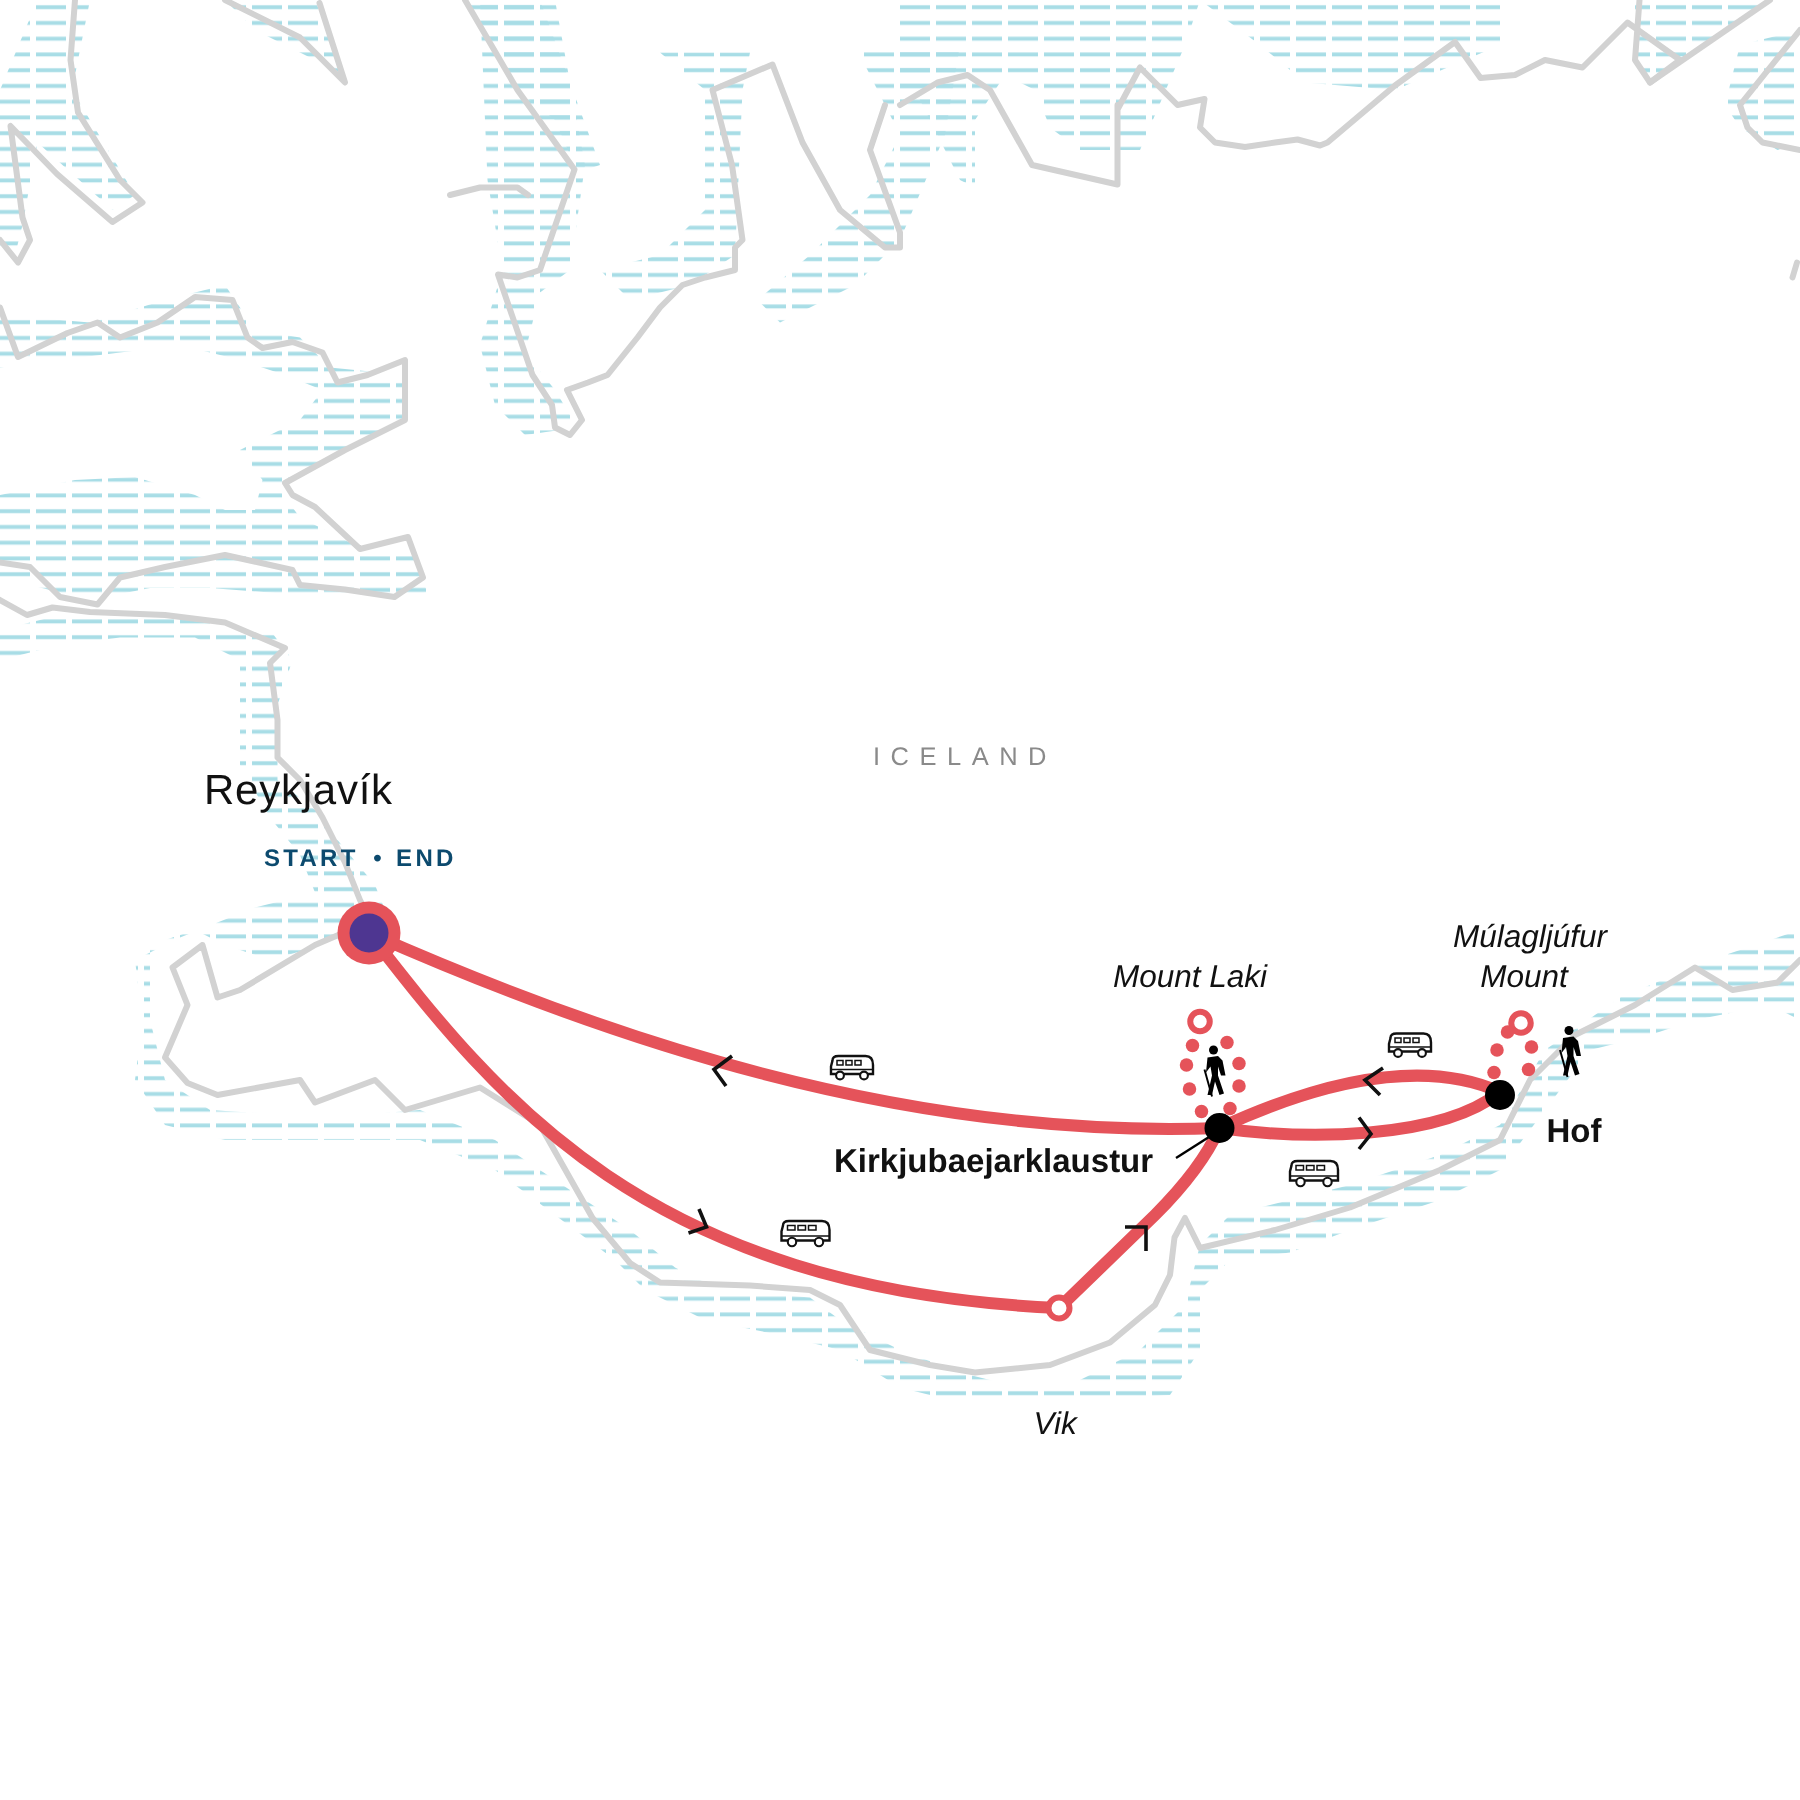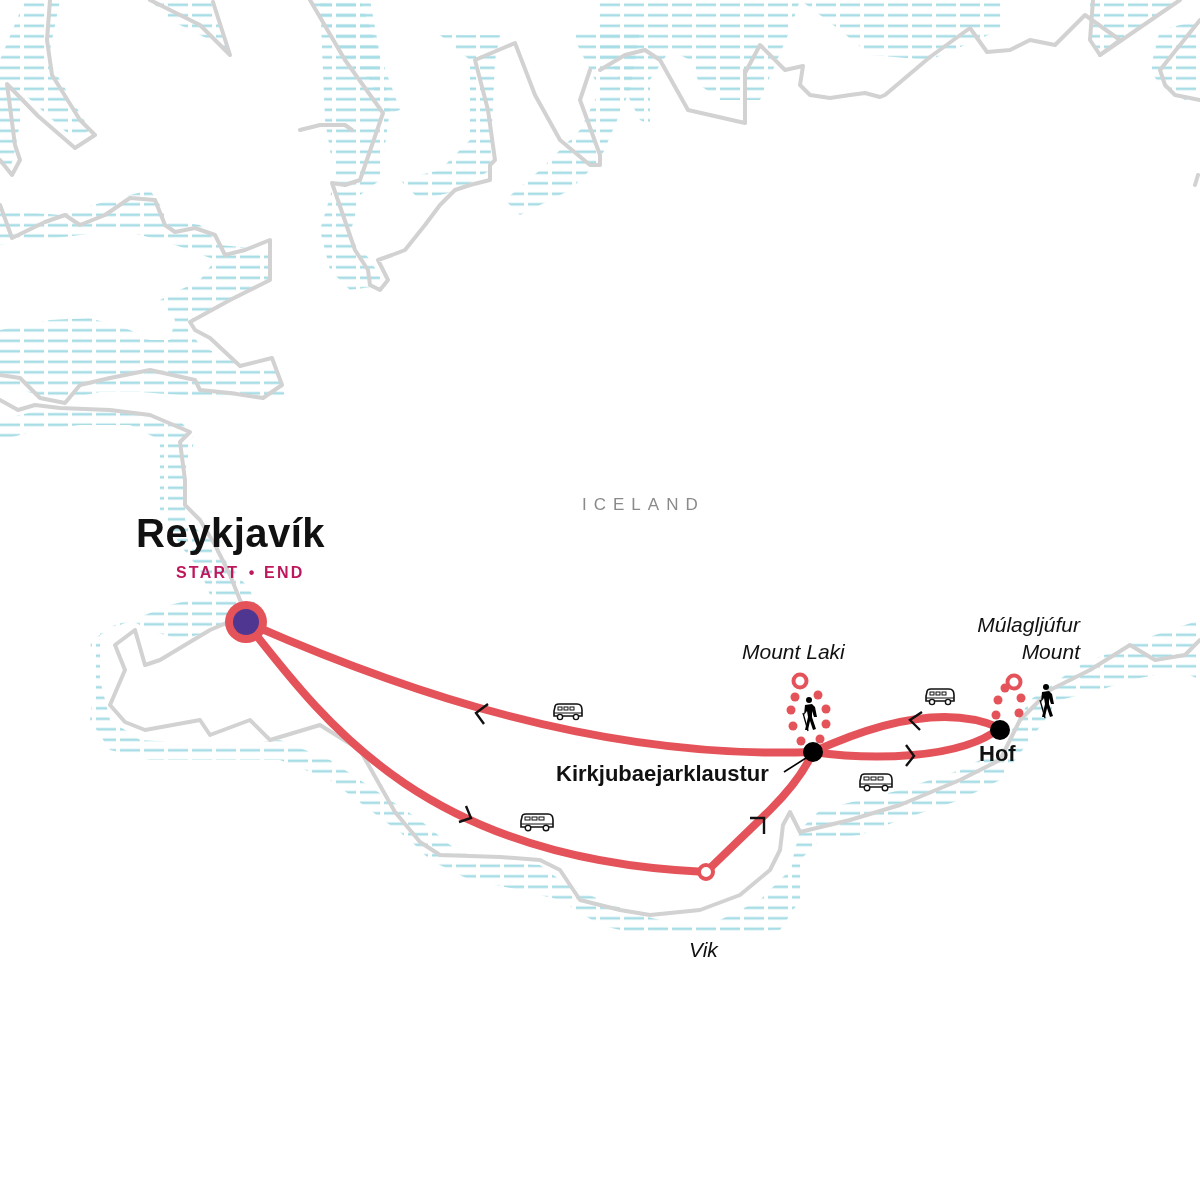--- a/index.html
+++ b/index.html
@@ -3,24 +3,24 @@
   <meta charset="utf-8">
   <style>
     html, body { margin: 0; padding: 0; background: #ffffff; }
     body { width: 1200px; height: 1200px; overflow: hidden; position: relative; }
     #map { position: absolute; left: 0; top: 0; width: 1200px; height: 1200px; }
     .coast { fill: none; stroke: #d2d2d2; stroke-width: 4; stroke-linejoin: round; stroke-linecap: round; }
     .hatch { fill: url(#waterHatch); stroke: none; }
     .route { fill: none; stroke: #e5535a; stroke-width: 8; stroke-linecap: round; stroke-linejoin: round; }
     .arrow { fill: none; stroke: #111; stroke-width: 2.4; stroke-linecap: butt; }
     .lbl { position: absolute; white-space: nowrap; color: #111; font-family: "Liberation Sans", sans-serif; }
-    .lbl-city-big { font-size: 40px; font-weight: 700; letter-spacing: 0.5px; text-align: right; }
+    .lbl-city-big { font-size: 28px; font-weight: 400; letter-spacing: 0.5px; text-align: right; }
     .lbl-city { font-size: 22px; font-weight: 700; }
     .lbl-poi { font-size: 21px; font-style: italic; font-weight: 400; text-align: right; line-height: 27px; }
-    .lbl-tag { font-size: 16px; font-weight: 700; letter-spacing: 2.2px; color: #be185d; }
+    .lbl-tag { font-size: 16px; font-weight: 700; letter-spacing: 2.2px; color: #0c4a6e; }
     .lbl-country { font-size: 17px; letter-spacing: 7px; color: #8a8a8a; font-weight: 400; text-align: right; }
   </style>
 </head>
 <body>
 
 <svg id="map" viewBox="0 0 1200 1200" xmlns="http://www.w3.org/2000/svg">
   <defs>
     <pattern id="waterHatch" patternUnits="userSpaceOnUse" width="24" height="10.5">
       <rect x="0" y="3.5" width="20" height="2.6" fill="#a8dde6"></rect>
     </pattern>
@@ -166,22 +166,22 @@
 <div class="lbl lbl-city-big" style="left:136px; top:511px;">Reykjavík</div>
 
 <div class="lbl lbl-tag" style="left:176px; top:564px;">
   <span>START</span>
   <span style="letter-spacing:0; margin:0 3px;">•</span>
   <span>END</span>
 </div>
 
 <div class="lbl lbl-city" style="left:556px; top:761px;">Kirkjubaejarklaustur</div>
 
-<div class="lbl lbl-city" style="left:979px; top:741px;">Hof</div>
+<div class="lbl lbl-city" style="left:1031px; top:741px;">Hof</div>
 
 <div class="lbl lbl-poi" style="left:689px; top:888px;margin-top:48px;">Vik</div>
 
 <div class="lbl lbl-poi" style="left:742px; top:638px;">Mount Laki</div>
 
-<div class="lbl lbl-poi" style="left:960px; top:611px; width:120px; ">
+<div class="lbl lbl-poi" style="left:960px; top:611px; width:120px; text-align:center;">
   <div>Múlagljúfur</div>
   <div style="margin-left:-8px;">Mount</div>
 </div>
 
 </body></html>

